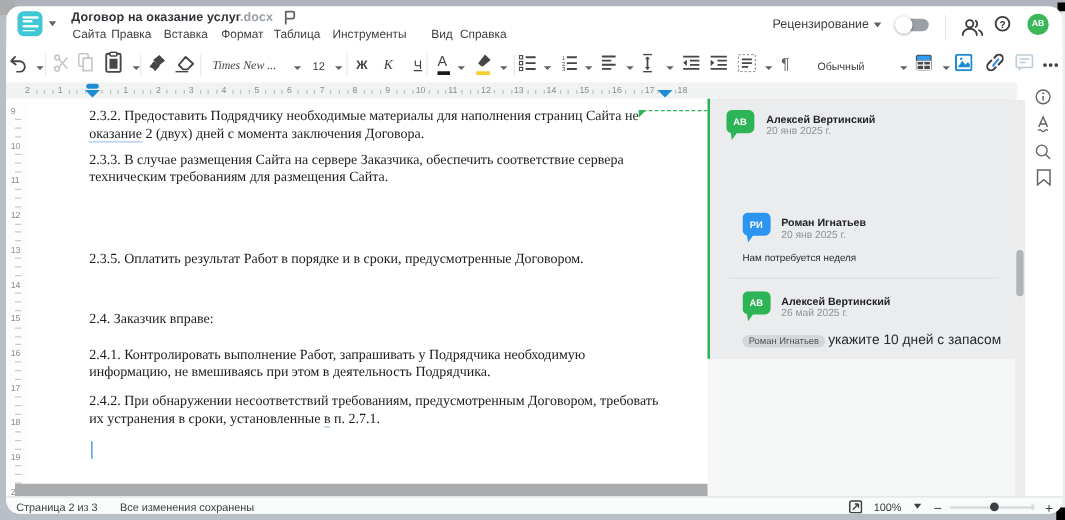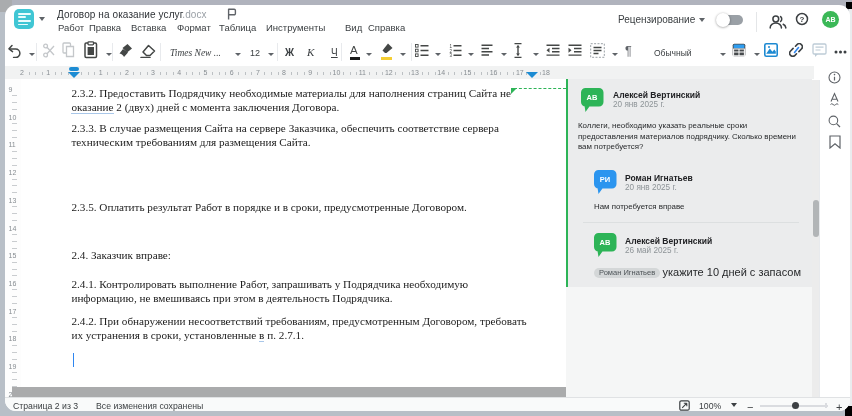--- a/index.html
+++ b/index.html
@@ -6,21 +6,21 @@
   body { background:#b8bfc7; font-family:"Liberation Sans", sans-serif; position:relative; }
   #desk-right { position:absolute; right:0; top:8px; width:3px; height:399px; background:#eaecee; } #desk-top { position:absolute; left:0; top:0; width:852px; height:6px; background:#b0b3bd; }
   #desk-tl { position:absolute; left:0; top:0; width:12px; height:12px; background:#aaacae; }
   #blk1 { position:absolute; right:0; top:2px; width:6px; height:7px; background:#000; }
   #blk2 { position:absolute; right:0; bottom:0; width:7px; height:10px; background:#000; }
   #win { position:absolute; left:5px; top:5px; width:845px; height:406px; background:#fff; border-radius:11px; overflow:hidden; }
   
   #applogo { position:absolute; left:9px; top:4px; width:20px; height:20px; border-radius:5px; background:#40c6d4; }
   #applogo .l { position:absolute; left:4px; height:1.8px; background:#eafcfd; border-radius:1px; }
   #logocaret { position:absolute; left:34px; top:12px; }
-  #dtitle { position:absolute; left:52px; top:4px; font-size:10px; font-weight:normal; color:#2f3337; letter-spacing:0.1px;}
+  #dtitle { position:absolute; left:52px; top:4px; font-size:10px; font-weight:bold; color:#2f3337; letter-spacing:0.1px;}
   #dtitle .ext { color:#9aa0a6; }
   #menus { position:absolute; left:0; top:17px; font-size:9.5px; color:#3c4043; }
   #menus span { position:absolute; top:0; white-space:nowrap; }
   #rev { position:absolute; left:613px; top:9px; font-size:10px; color:#3c4043; }
   .caret { width:0; height:0; border-left:3.5px solid transparent; border-right:3.5px solid transparent; border-top:4px solid #5f6368; display:inline-block; }
   #revcaret { position:absolute; left:694px; top:13px; }
   #toggle { position:absolute; left:712px; top:9.5px; width:26px; height:10.5px; }
   #toggle .track { position:absolute; left:0; top:0; width:100%; height:10.5px; border-radius:5.5px; background:#9aa0a6; }
   #toggle .knob { position:absolute; left:-1.5px; top:-1.8px; width:14px; height:14px; border-radius:50%; background:#fff; box-shadow:0 0.5px 2.5px rgba(0,0,0,.4); }
   .hsep { position:absolute; width:1px; background:#e4e6e8; }
@@ -83,21 +83,21 @@
     <div class="l" style="top:11px;width:12.5px;"></div>
     <div class="l" style="top:14.6px;width:9.5px;"></div>
   </div>
   <div id="logocaret" class="caret"></div>
   <div id="dtitle">Договор на оказание услуг<span class="ext">.docx</span></div>
   <svg style="position:absolute;left:222px;top:3px;" width="10" height="12" viewBox="0 0 10 12">
       <path d="M1.6 1.2 h5.6 a1.2 1.2 0 0 1 1.2 1.2 v3.2 a1.2 1.2 0 0 1 -1.2 1.2 h-5.6" fill="none" stroke="#5f6368" stroke-width="1.4" stroke-linejoin="round"></path>
       <line x1="1.6" y1="0.8" x2="1.6" y2="11.6" stroke="#5f6368" stroke-width="1.4"></line>
     </svg>
   <div id="menus">
-    <span style="left:53px">Работ</span>
+    <span style="left:53px">Сайта</span>
       <span style="left:84px">Правка</span>
       <span style="left:126px">Вставка</span>
       <span style="left:172px">Формат</span>
       <span style="left:214px">Таблица</span>
       <span style="left:261px">Инструменты</span>
       <span style="left:340px">Вид</span>
       <span style="left:363px">Справка</span>
   </div>
   <div id="rev">Рецензирование</div>
   <div id="revcaret" class="caret"></div>
@@ -386,30 +386,29 @@
     <div id="sidebar">
       <div id="card">
         <div class="avb" style="left:13px;top:9.2px;">
           <svg width="23" height="25" viewBox="0 0 23 25">
               <path d="M4.5 0 h13.5 a4.5 4.5 0 0 1 4.5 4.5 v9.5 a4.5 4.5 0 0 1 -4.5 4.5 h-13.5 a4.5 4.5 0 0 1 -4.5 -4.5 v-9.5 a4.5 4.5 0 0 1 4.5 -4.5 z M3.2 16 h7 l-5.7 8 z" fill="#2db457" fill-rule="nonzero"></path>
             </svg>
           <span>АВ</span>
         </div>
         <div class="cname" style="left:45px;top:11px;">Алексей Вертинский</div>
         <div class="cdate" style="left:45px;top:21px;">20 янв 2025 г.</div>
-        <div class="cbody" style="left:10px;top:42.3px;">Коллеги, необходимо указать реальные сроки<br>предоставления материалов подрядчику. Сколько времени<br>вам потребуется?</div>
         <div class="avb" style="left:26px;top:91px;">
           <svg width="23" height="25" viewBox="0 0 23 25">
               <path d="M4.5 0 h13.5 a4.5 4.5 0 0 1 4.5 4.5 v9.5 a4.5 4.5 0 0 1 -4.5 4.5 h-13.5 a4.5 4.5 0 0 1 -4.5 -4.5 v-9.5 a4.5 4.5 0 0 1 4.5 -4.5 z M3.2 16 h7 l-5.7 8 z" fill="#2b95ef" fill-rule="nonzero"></path>
             </svg>
           <span>РИ</span>
         </div>
         <div class="cname" style="left:57px;top:94px;">Роман Игнатьев</div>
         <div class="cdate" style="left:57px;top:104px;">20 янв 2025 г.</div>
-        <div class="cbody" style="left:26px;top:122.8px;">Нам потребуется вправе</div>
+        <div class="cbody" style="left:26px;top:122.8px;">Нам потребуется неделя</div>
         <div id="csep"></div>
         <div class="avb" style="left:26px;top:154.3px;">
           <svg width="23" height="25" viewBox="0 0 23 25">
               <path d="M4.5 0 h13.5 a4.5 4.5 0 0 1 4.5 4.5 v9.5 a4.5 4.5 0 0 1 -4.5 4.5 h-13.5 a4.5 4.5 0 0 1 -4.5 -4.5 v-9.5 a4.5 4.5 0 0 1 4.5 -4.5 z M3.2 16 h7 l-5.7 8 z" fill="#2db457" fill-rule="nonzero"></path>
             </svg>
           <span>АВ</span>
         </div>
         <div class="cname" style="left:57px;top:157px;">Алексей Вертинский</div>
         <div class="cdate" style="left:57px;top:167px;text-align:right;">26 май 2025 г.</div>
         <div id="pill">Роман Игнатьев</div>

